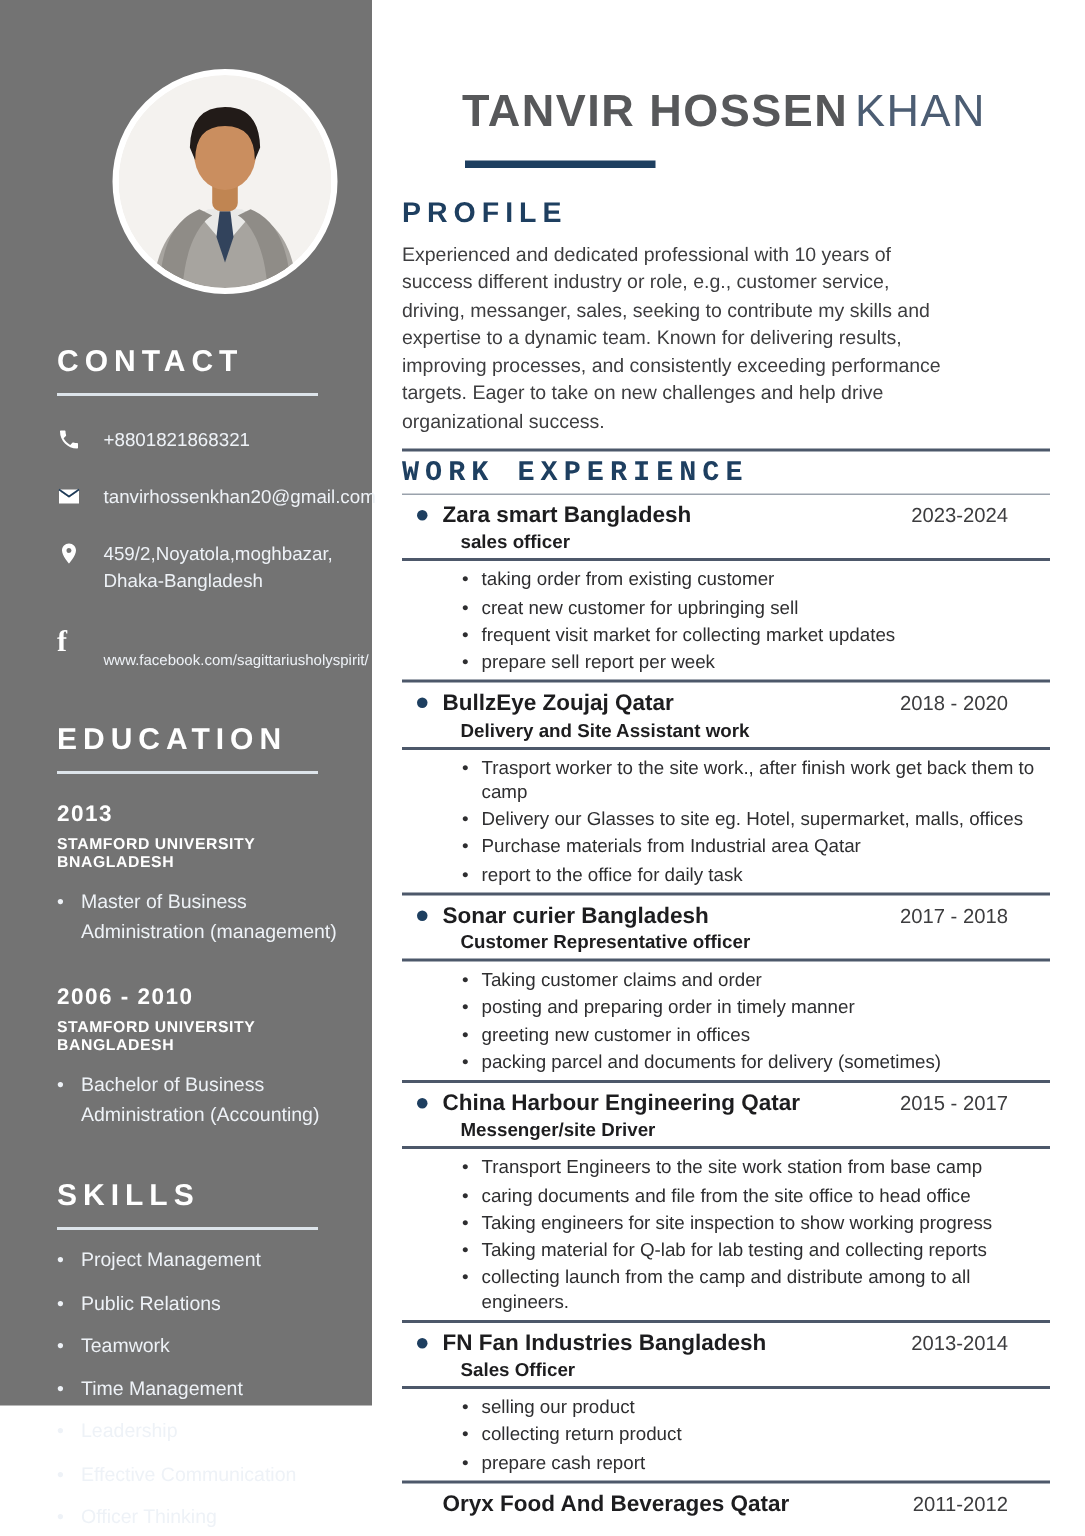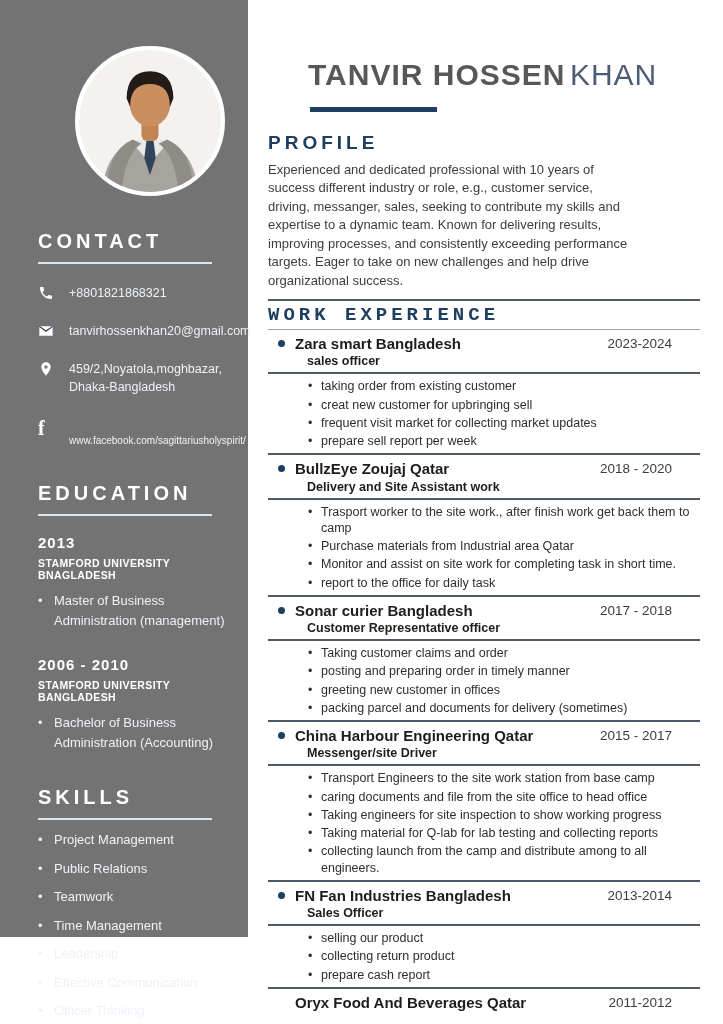--- a/index.html
+++ b/index.html
@@ -201,22 +201,22 @@
         <span class="job-dot"></span>
         <div class="job-main">
           <div class="job-company">BullzEye Zoujaj Qatar</div>
           <div class="job-title">Delivery and Site Assistant work</div>
         </div>
         <div class="job-dates">2018 - 2020</div>
       </div>
       <hr class="rule-dark job-rule">
       <ul class="duties">
         <li>Trasport worker to the site work., after finish work get back them to camp</li>
+        <li>Delivery our Glasses to site eg. Hotel, supermarket, malls, offices</li>
         <li>Purchase materials from Industrial area Qatar</li>
-        <li>Monitor and assist on site work for completing task in short time.</li>
         <li>report to the office for daily task</li>
       </ul>
       <hr class="rule-dark job-rule">
 
       <div class="job-head">
         <span class="job-dot"></span>
         <div class="job-main">
           <div class="job-company">Sonar curier Bangladesh</div>
           <div class="job-title">Customer Representative officer</div>
         </div>

